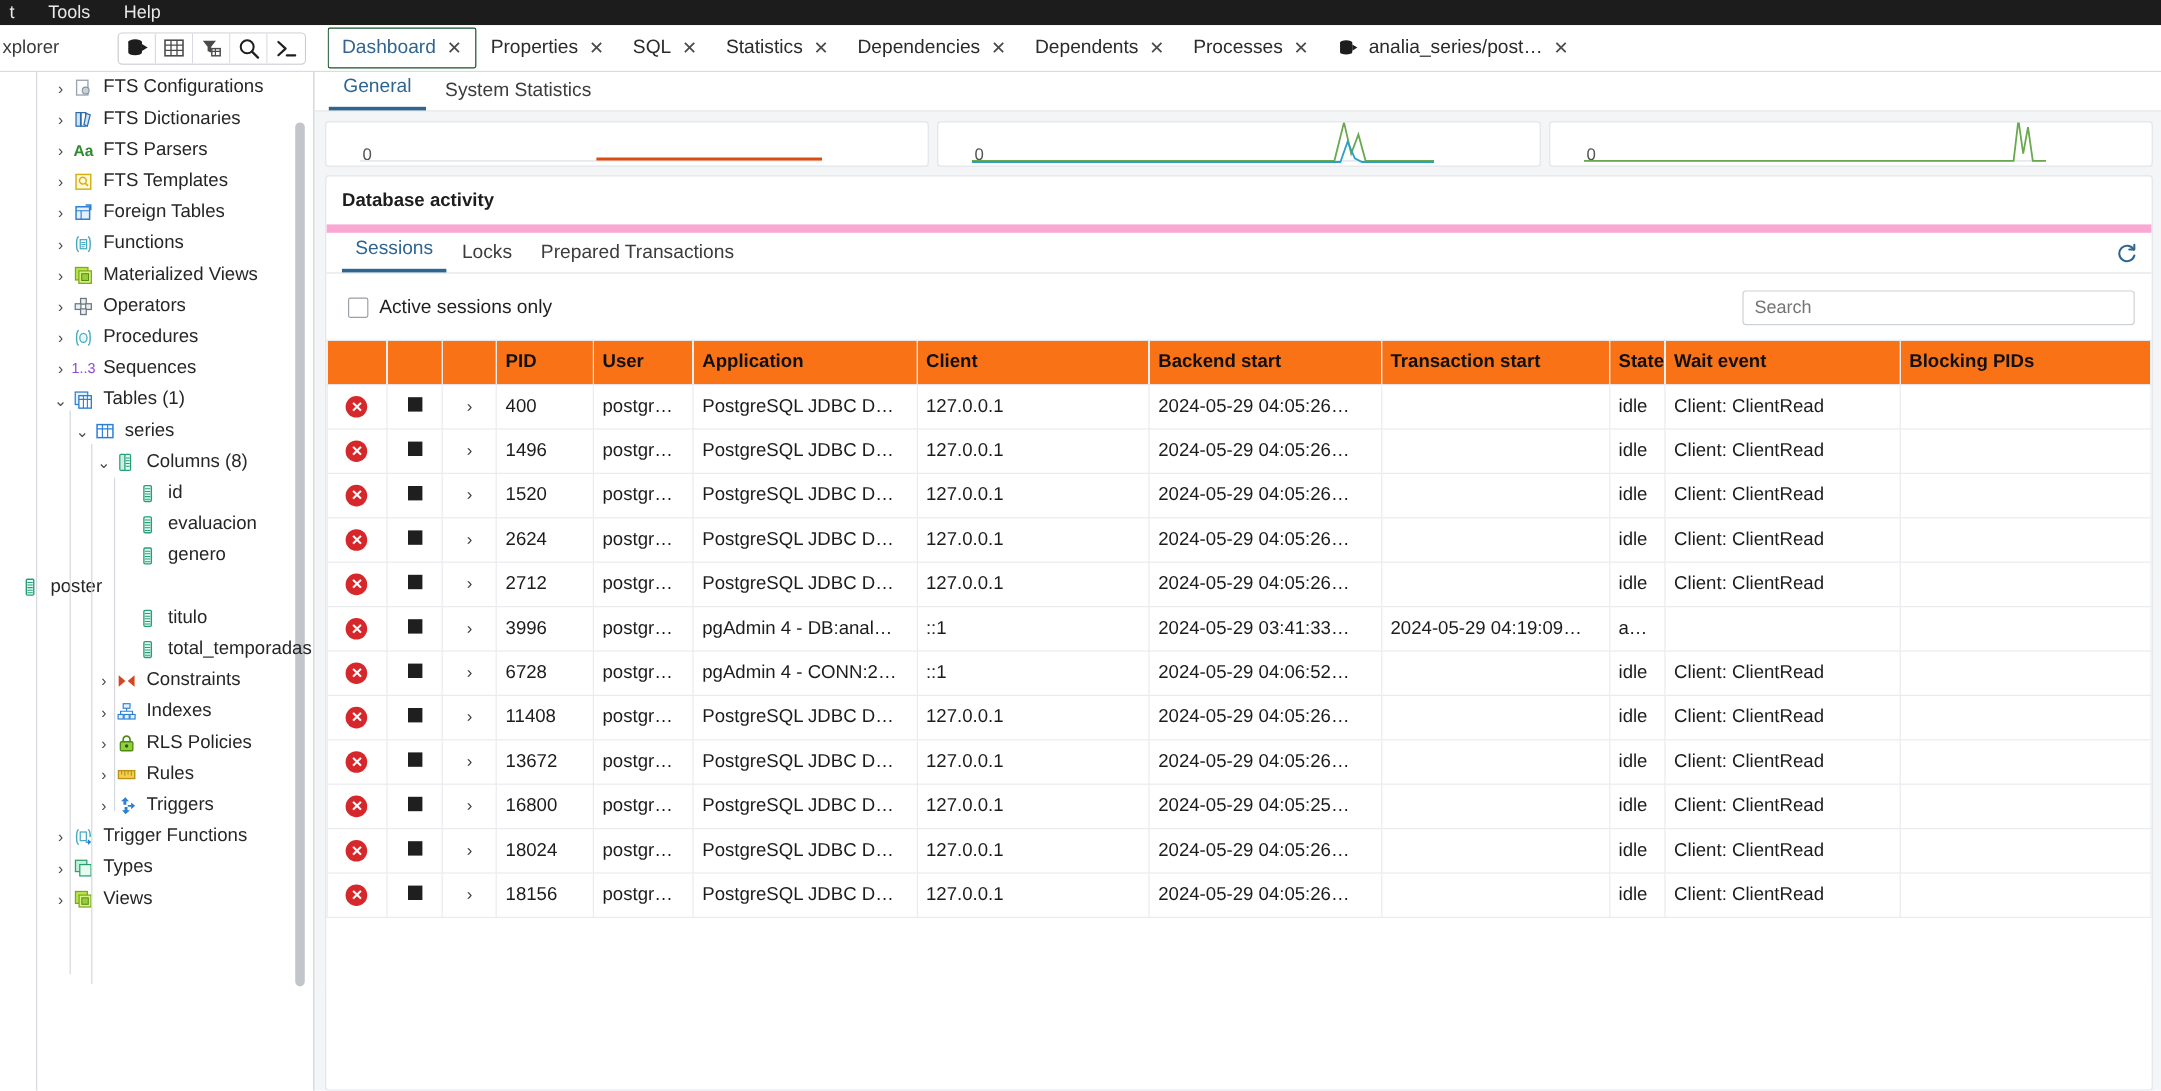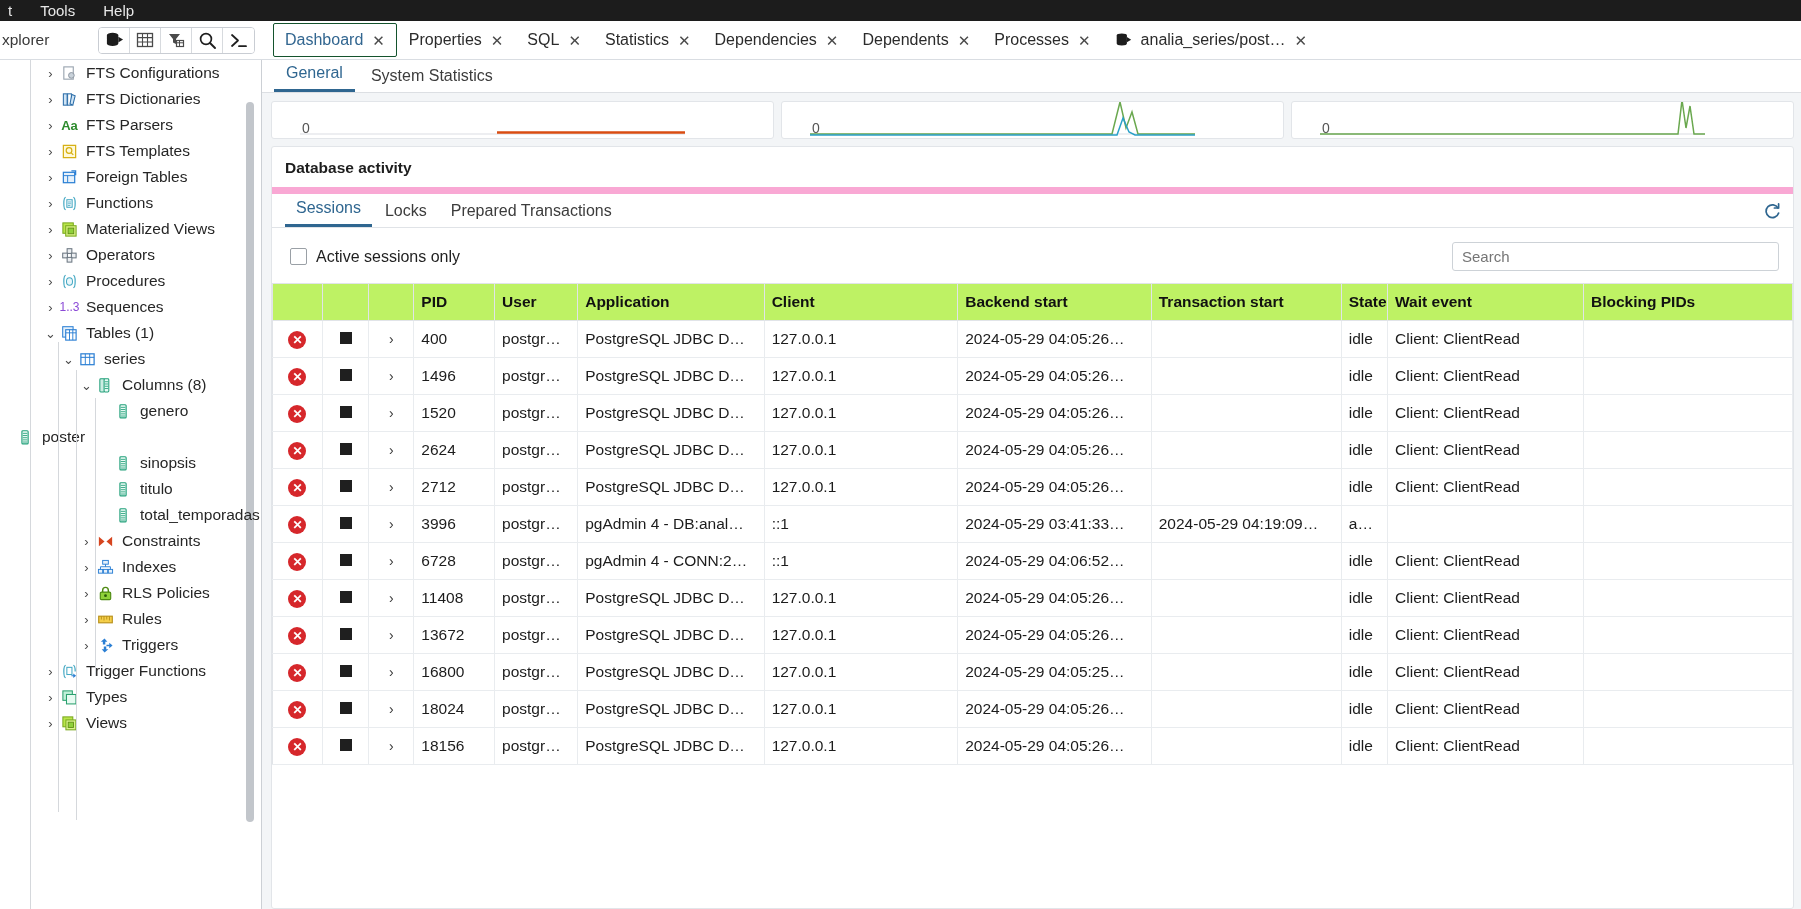--- a/index.html
+++ b/index.html
@@ -137,21 +137,21 @@
     background: #fff; font-size: 15px; color: #8a8f94; padding: 0 9px;
     font-family: "Liberation Sans", sans-serif;
   }
 
   
   .gridwrap { flex: 1; overflow: hidden; padding: 0 0 0 0; }
   table.grid { border-collapse: collapse; width: 100%; table-layout: fixed; }
   table.grid th {
     font-size: 15.5px; font-weight: bold; color: #111; text-align: left;
     padding: 9px 7px; border: 1px solid #e1e4e8; border-left: none; border-top: 1px solid #e1e4e8;
-    background: #bef264; height: 36px; white-space: nowrap;
+    background: #f97316; height: 36px; white-space: nowrap;
     overflow: hidden;
   }
   table.grid td {
     font-size: 15.5px; color: #1c1c1c; padding: 8px 7px;
     border: 1px solid #e9ecef; border-left: none; height: 37px;
     white-space: nowrap; overflow: hidden; text-overflow: ellipsis;
   }
   table.grid th:first-child, table.grid td:first-child { border-left: 1px solid #e1e4e8; }
   .c-x   { width: 42px;  text-align: center; }
   .c-st  { width: 39px;  text-align: center; }
@@ -428,49 +428,63 @@
           <span class="ic">
             <svg width="17" height="17" viewBox="0 0 18 18">
               <rect x="5.2" y="1.8" width="6.6" height="14" rx="1" fill="#eafaf4" stroke="#22a07a" stroke-width="1.2"></rect>
               <line x1="6.1" y1="4.6" x2="10.9" y2="4.6" stroke="#22a07a" stroke-width="0.9"></line>
               <line x1="6.1" y1="6.9" x2="10.9" y2="6.9" stroke="#22a07a" stroke-width="0.9"></line>
               <line x1="6.1" y1="9.2" x2="10.9" y2="9.2" stroke="#22a07a" stroke-width="0.9"></line>
               <line x1="6.1" y1="11.5" x2="10.9" y2="11.5" stroke="#22a07a" stroke-width="0.9"></line>
               <line x1="6.1" y1="13.8" x2="10.9" y2="13.8" stroke="#22a07a" stroke-width="0.9"></line>
             </svg>
           </span>
-          <span class="lbl">genero</span>
-        </div>
-        <div class="node" style="">
+          <span class="lbl">id</span>
+        </div>
+        <div class="node" style="padding-left: 98px;">
           <span class="chev"></span>
           <span class="ic">
             <svg width="17" height="17" viewBox="0 0 18 18">
               <rect x="5.2" y="1.8" width="6.6" height="14" rx="1" fill="#eafaf4" stroke="#22a07a" stroke-width="1.2"></rect>
               <line x1="6.1" y1="4.6" x2="10.9" y2="4.6" stroke="#22a07a" stroke-width="0.9"></line>
               <line x1="6.1" y1="6.9" x2="10.9" y2="6.9" stroke="#22a07a" stroke-width="0.9"></line>
               <line x1="6.1" y1="9.2" x2="10.9" y2="9.2" stroke="#22a07a" stroke-width="0.9"></line>
               <line x1="6.1" y1="11.5" x2="10.9" y2="11.5" stroke="#22a07a" stroke-width="0.9"></line>
               <line x1="6.1" y1="13.8" x2="10.9" y2="13.8" stroke="#22a07a" stroke-width="0.9"></line>
             </svg>
           </span>
-          <span class="lbl">poster</span>
+          <span class="lbl">evaluacion</span>
         </div>
         <div class="node" style="padding-left: 98px;">
           <span class="chev"></span>
           <span class="ic">
             <svg width="17" height="17" viewBox="0 0 18 18">
               <rect x="5.2" y="1.8" width="6.6" height="14" rx="1" fill="#eafaf4" stroke="#22a07a" stroke-width="1.2"></rect>
               <line x1="6.1" y1="4.6" x2="10.9" y2="4.6" stroke="#22a07a" stroke-width="0.9"></line>
               <line x1="6.1" y1="6.9" x2="10.9" y2="6.9" stroke="#22a07a" stroke-width="0.9"></line>
               <line x1="6.1" y1="9.2" x2="10.9" y2="9.2" stroke="#22a07a" stroke-width="0.9"></line>
               <line x1="6.1" y1="11.5" x2="10.9" y2="11.5" stroke="#22a07a" stroke-width="0.9"></line>
               <line x1="6.1" y1="13.8" x2="10.9" y2="13.8" stroke="#22a07a" stroke-width="0.9"></line>
             </svg>
           </span>
-          <span class="lbl">sinopsis</span>
+          <span class="lbl">genero</span>
+        </div>
+        <div class="node" style="">
+          <span class="chev"></span>
+          <span class="ic">
+            <svg width="17" height="17" viewBox="0 0 18 18">
+              <rect x="5.2" y="1.8" width="6.6" height="14" rx="1" fill="#eafaf4" stroke="#22a07a" stroke-width="1.2"></rect>
+              <line x1="6.1" y1="4.6" x2="10.9" y2="4.6" stroke="#22a07a" stroke-width="0.9"></line>
+              <line x1="6.1" y1="6.9" x2="10.9" y2="6.9" stroke="#22a07a" stroke-width="0.9"></line>
+              <line x1="6.1" y1="9.2" x2="10.9" y2="9.2" stroke="#22a07a" stroke-width="0.9"></line>
+              <line x1="6.1" y1="11.5" x2="10.9" y2="11.5" stroke="#22a07a" stroke-width="0.9"></line>
+              <line x1="6.1" y1="13.8" x2="10.9" y2="13.8" stroke="#22a07a" stroke-width="0.9"></line>
+            </svg>
+          </span>
+          <span class="lbl">poster</span>
         </div>
         <div class="node" style="padding-left: 98px;">
           <span class="chev"></span>
           <span class="ic">
             <svg width="17" height="17" viewBox="0 0 18 18">
               <rect x="5.2" y="1.8" width="6.6" height="14" rx="1" fill="#eafaf4" stroke="#22a07a" stroke-width="1.2"></rect>
               <line x1="6.1" y1="4.6" x2="10.9" y2="4.6" stroke="#22a07a" stroke-width="0.9"></line>
               <line x1="6.1" y1="6.9" x2="10.9" y2="6.9" stroke="#22a07a" stroke-width="0.9"></line>
               <line x1="6.1" y1="9.2" x2="10.9" y2="9.2" stroke="#22a07a" stroke-width="0.9"></line>
               <line x1="6.1" y1="11.5" x2="10.9" y2="11.5" stroke="#22a07a" stroke-width="0.9"></line>

